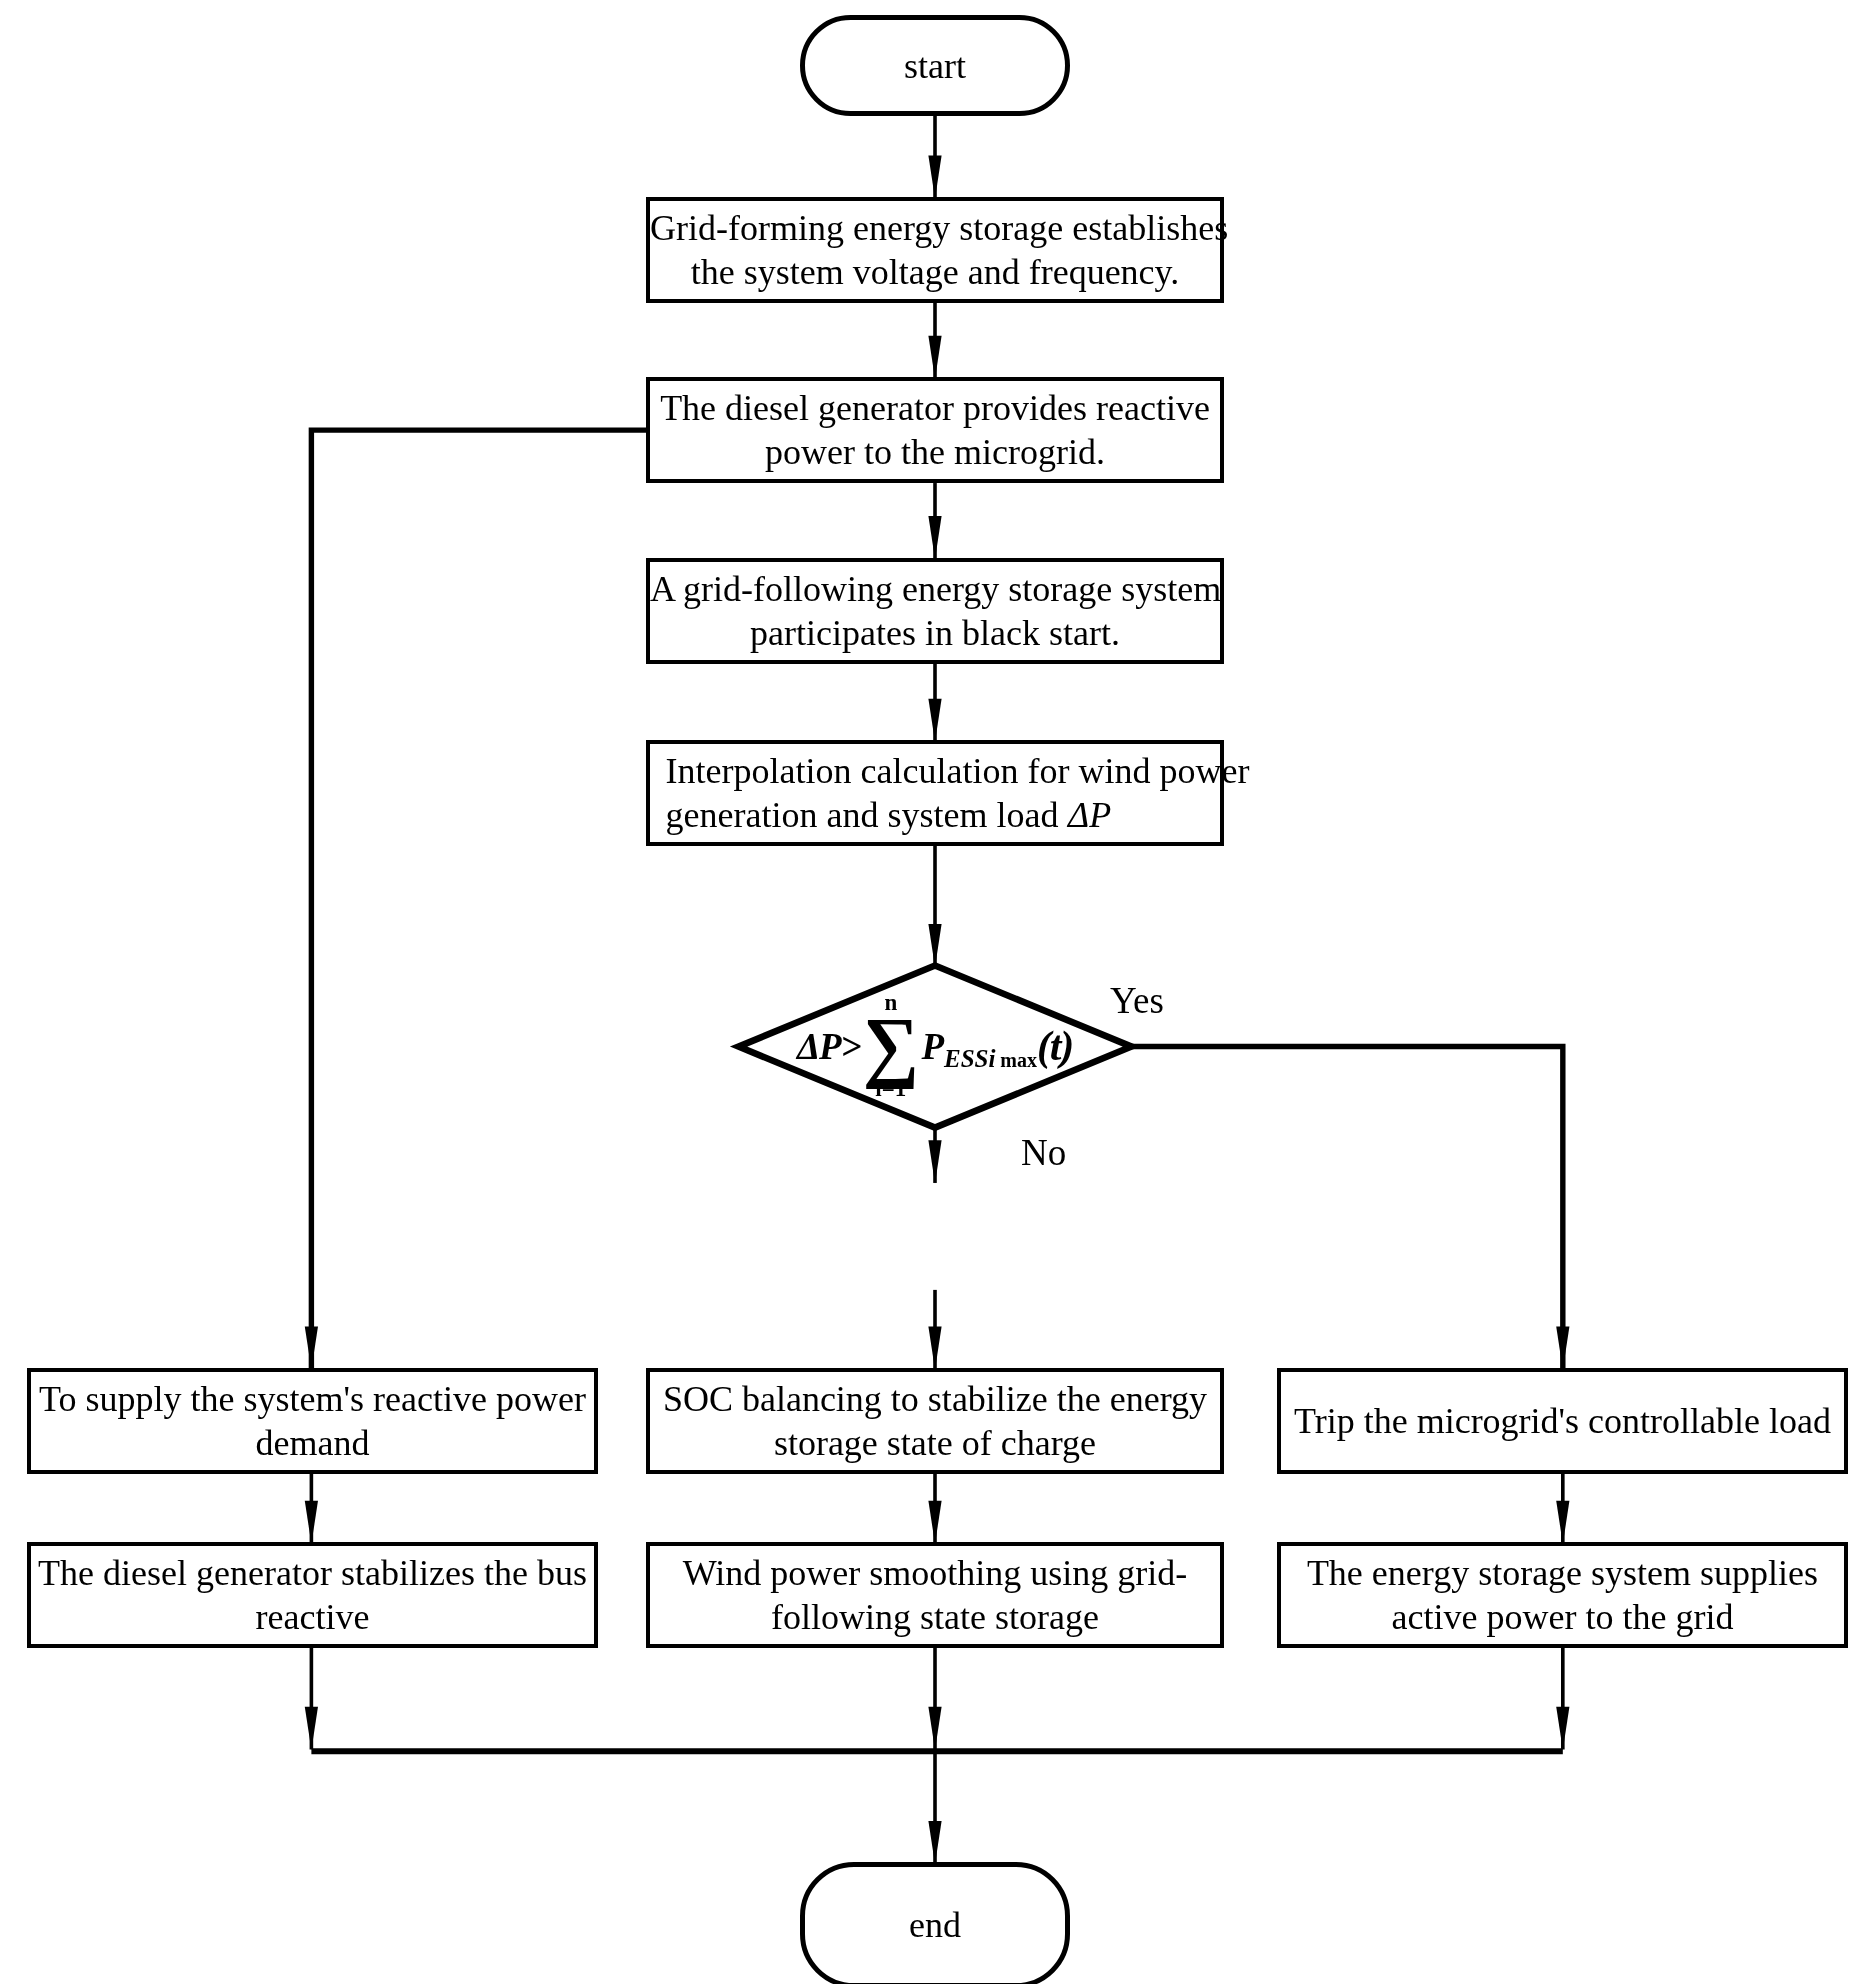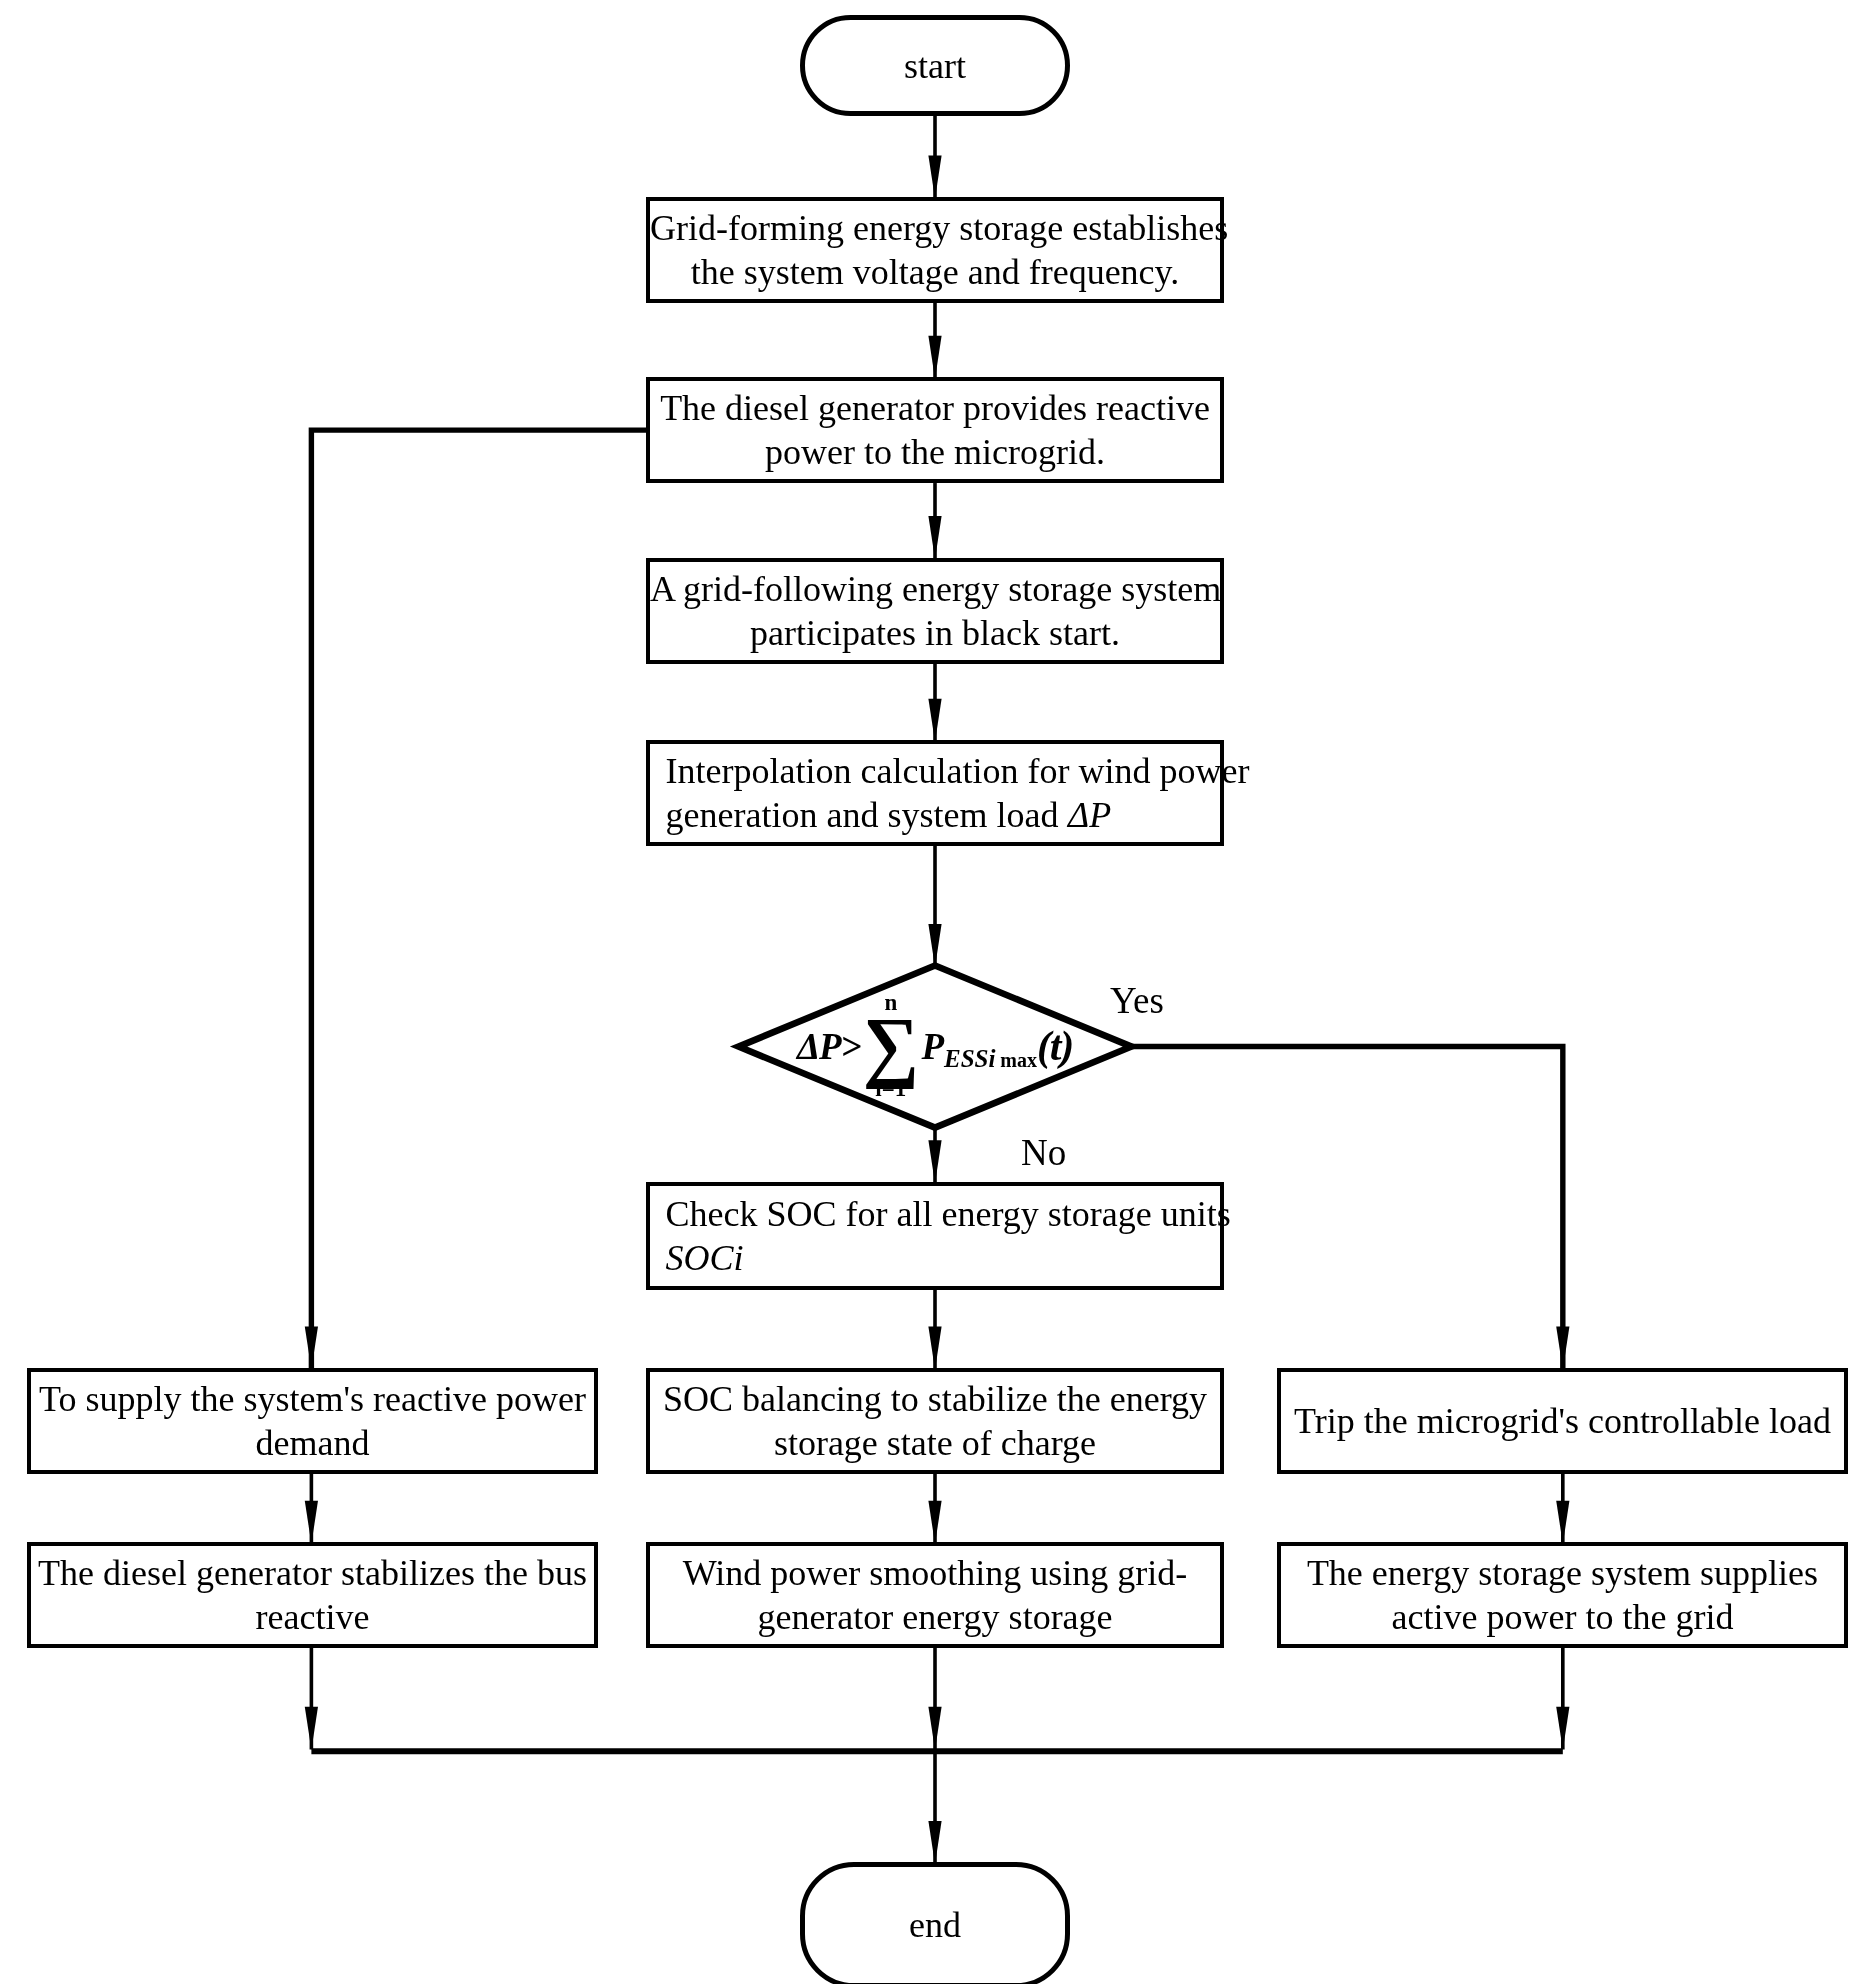--- a/index.html
+++ b/index.html
@@ -129,24 +129,20 @@
     <span class="f-term">
       <span class="f-p">P</span>
       <span class="f-sub"><span class="f-sub-i">ESSi</span><span class="f-sub-r">max</span></span>
       <span class="f-tail">(t)</span>
     </span>
   </div>
 
   <div class="label" style="left:1110px;top:982px;">Yes</div>
   <div class="label" style="left:1021px;top:1134px;">No</div>
 
-  <div class="node box leftalign" style="left:646px;top:1182px;width:578px;height:108px;">
-    <div class="tline">Check SOC for all energy storage units</div>
-    <div class="tline sym" style="margin-left:0;">SOCi</div>
-  </div>
 
   <div class="node box" style="left:27px;top:1368px;width:571px;height:106px;">
     <div class="tline">To supply the system's reactive power</div>
     <div class="tline">demand</div>
   </div>
 
   <div class="node box" style="left:646px;top:1368px;width:578px;height:106px;">
     <div class="tline">SOC balancing to stabilize the energy</div>
     <div class="tline">storage state of charge</div>
   </div>
@@ -155,21 +151,21 @@
     <div class="tline">Trip the microgrid's controllable load</div>
   </div>
 
   <div class="node box" style="left:27px;top:1542px;width:571px;height:106px;">
     <div class="tline">The diesel generator stabilizes the bus</div>
     <div class="tline">reactive</div>
   </div>
 
   <div class="node box" style="left:646px;top:1542px;width:578px;height:106px;">
     <div class="tline">Wind power smoothing using grid-</div>
-    <div class="tline">generator energy storage</div>
+    <div class="tline">following state storage</div>
   </div>
 
   <div class="node box" style="left:1277px;top:1542px;width:571px;height:106px;">
     <div class="tline">The energy storage system supplies</div>
     <div class="tline">active power to the grid</div>
   </div>
 
   <div class="node terminal" style="left:800px;top:1862px;width:270px;height:126px;">
     <div class="tline">end</div>
   </div>

